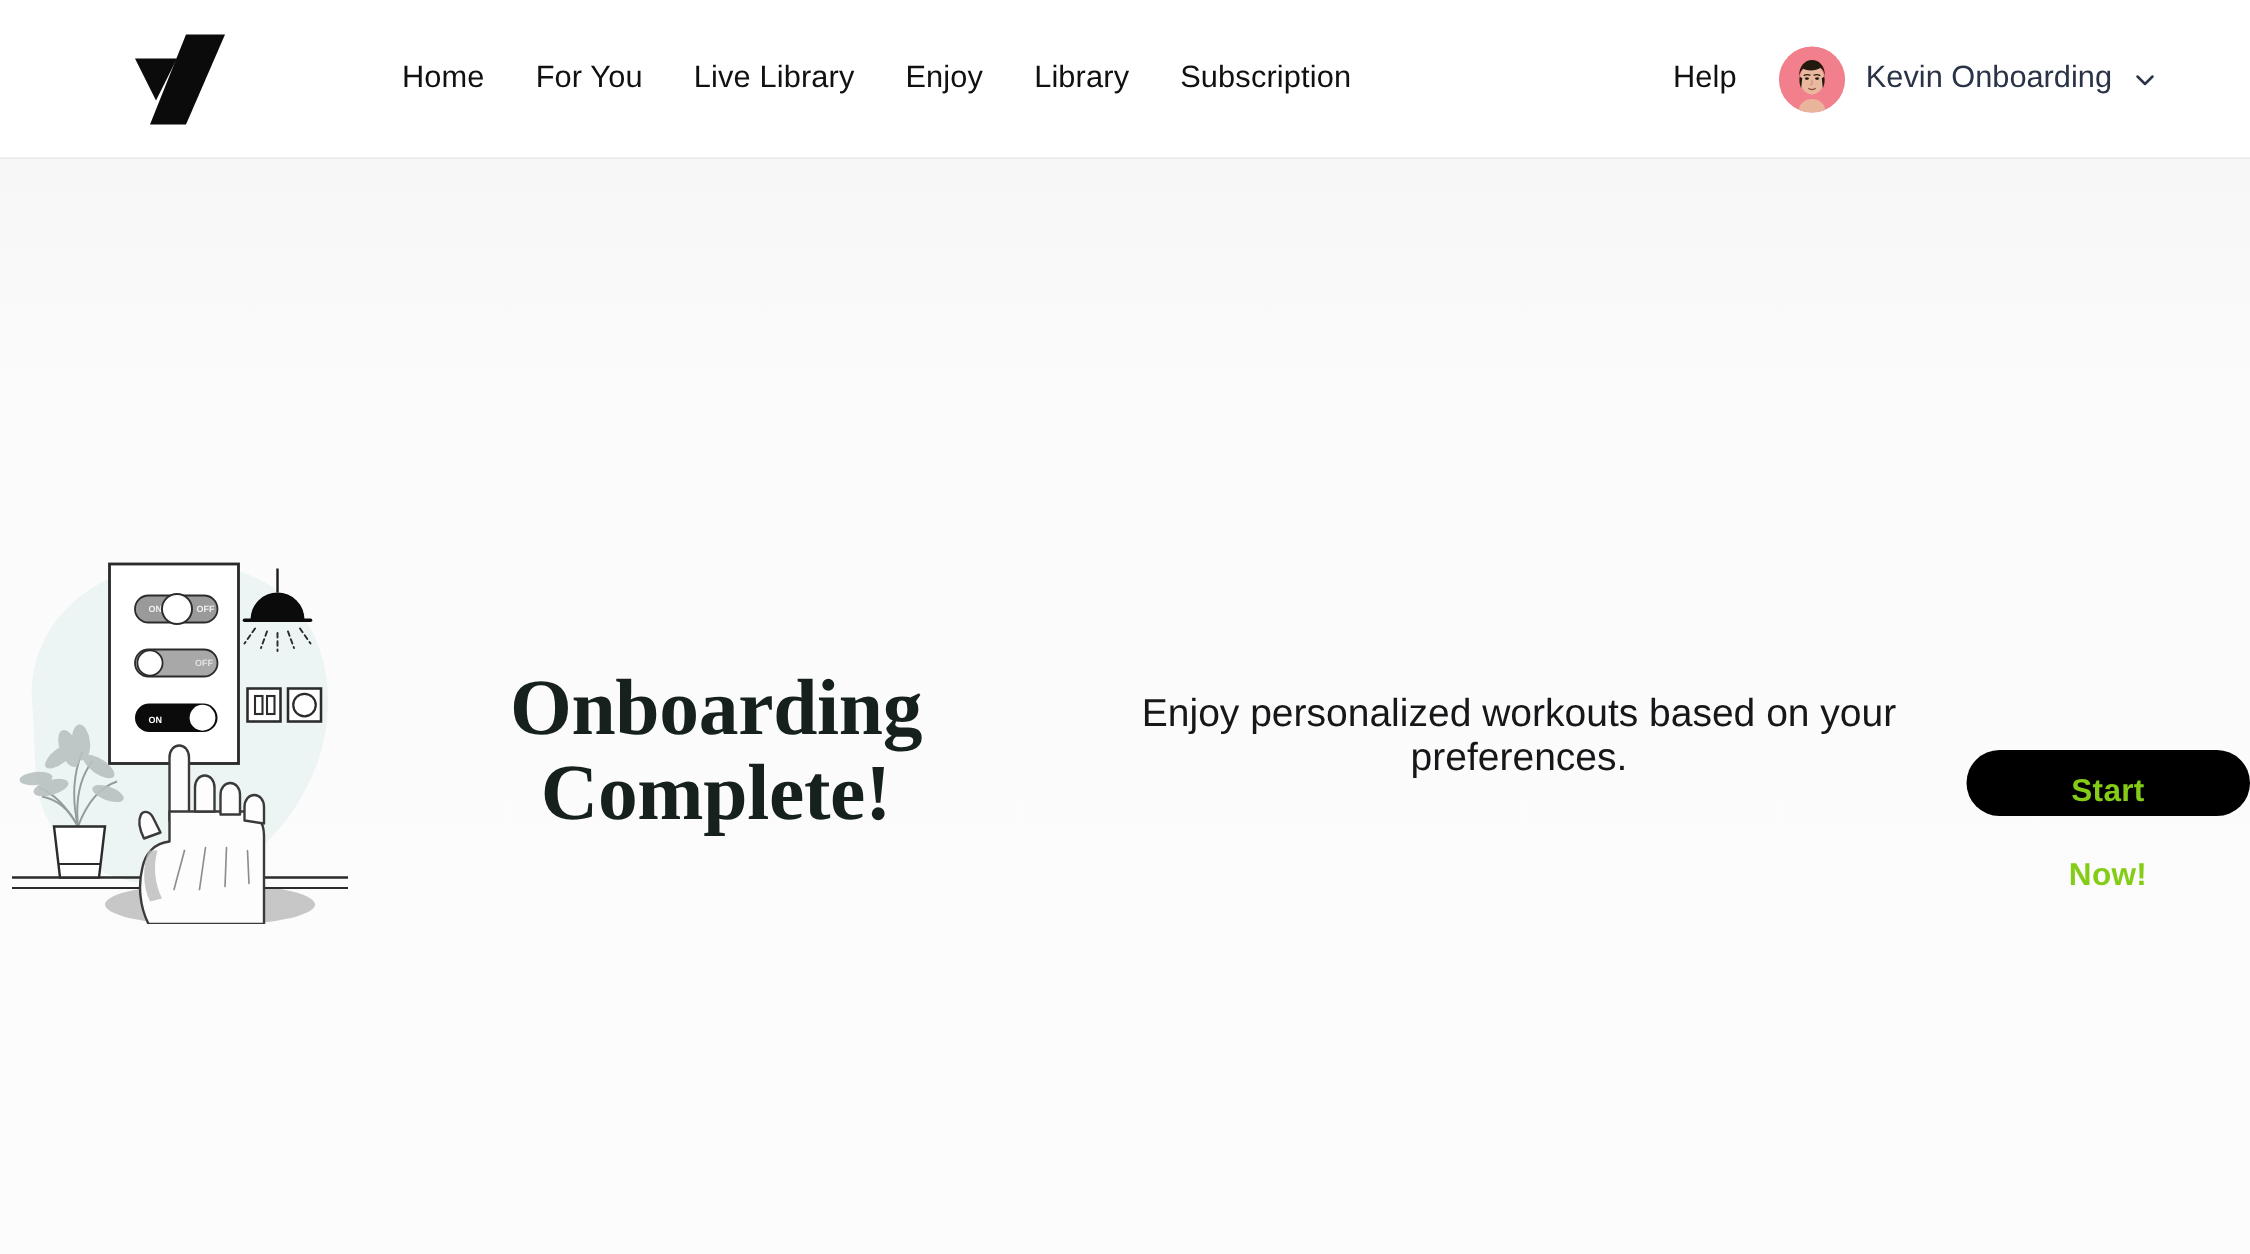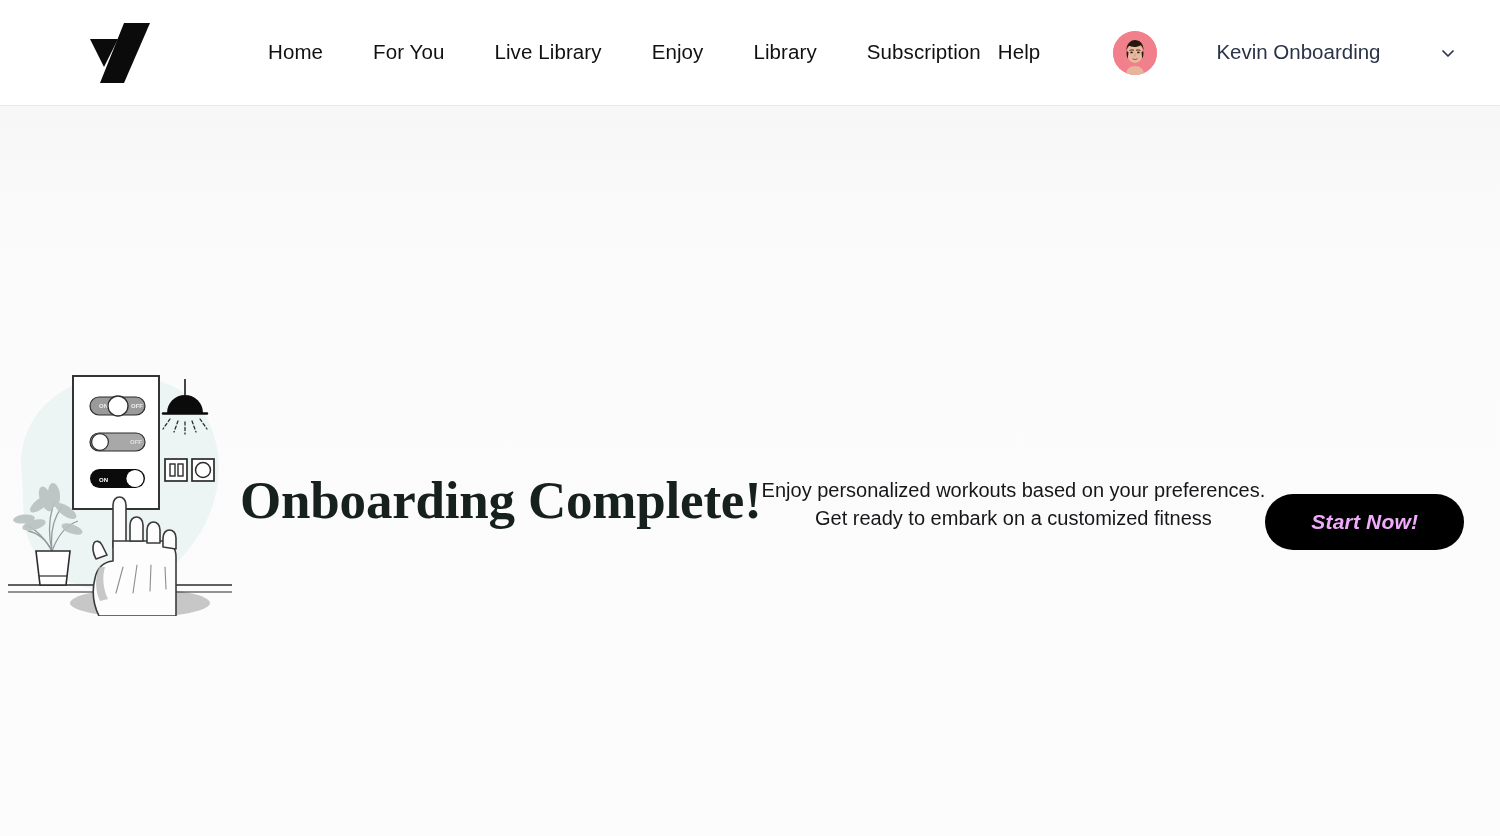--- a/index.html
+++ b/index.html
@@ -33,39 +33,38 @@
   .logo {
     width: 66px;
     height: 64px;
     flex: 0 0 auto;
     display: block;
   }
 
   .nav {
     display: flex;
     align-items: center;
-    gap: 16px;
+    gap: 0px;
     margin-left: 97px;
   }
 
   .nav-item {
     font-size: 20.5px;
     color: #111111;
     letter-spacing: 0.1px;
     padding: 6px 17px;
     cursor: pointer;
     white-space: nowrap;
     line-height: 1;
   }
 
   .header-right {
     margin-left: auto;
     display: flex;
     align-items: center;
-    gap: 45px;
   }
 
   .help-link {
     font-size: 20.5px;
     color: #111111;
     cursor: pointer;
     margin-right: 28px;
     letter-spacing: 0.1px;
     line-height: 1;
   }
@@ -123,43 +122,42 @@
     font-weight: 700;
     color: #16211e;
     letter-spacing: -0.2px;
     margin-top: 16px;
     line-height: 1.08;
     text-align: center;
   }
 
   .subtext {
     margin-top: 22px;
-    font-size: 20px;
+    font-size: 26px;
     line-height: 28.5px;
     color: #17171a;
     text-align: center;
     max-width: 640px;
   }
 
   .cta-button {
     margin-top: 58px;
     background: #000000;
-    color: #f0abfc;
+    color: #84cc16;
     font-size: 21px;
     font-weight: 700;
     letter-spacing: 0.2px;
     border: none;
     border-radius: 999px;
     padding: 0 46px;
-    height: 56px;
+    height: 44px;
     line-height: 56px;
     cursor: pointer;
     font-family: "Liberation Sans", sans-serif;
     display: block;
-    font-style: italic;
   }
 </style>
 </head>
 <body>
 
 <header class="header">
 
   <div class="logo">
     <svg viewBox="0 0 66 64" width="66" height="64" aria-hidden="true">
       <polygon points="2,18 30,18 16,46" fill="#0b0b0b"></polygon>
@@ -290,18 +288,18 @@
         <line x1="165" y1="196" x2="166" y2="218"></line>
       </g>
       <path d="M99 196c-4 10-4 24 1 34l8-2c-5-10-6-22-3-32z" fill="#b5b5b5" opacity="0.75"></path>
     </svg>
   </div>
 
   <h1 class="headline">Onboarding Complete!</h1>
 
   <p class="subtext">
     <span>Enjoy personalized workouts based on your preferences.</span><br>
-    <span>Get ready to embark on a customized fitness</span><br>
+    <br>
   </p>
 
   <button class="cta-button">Start Now!</button>
 
 </main>
 
 </body></html>

